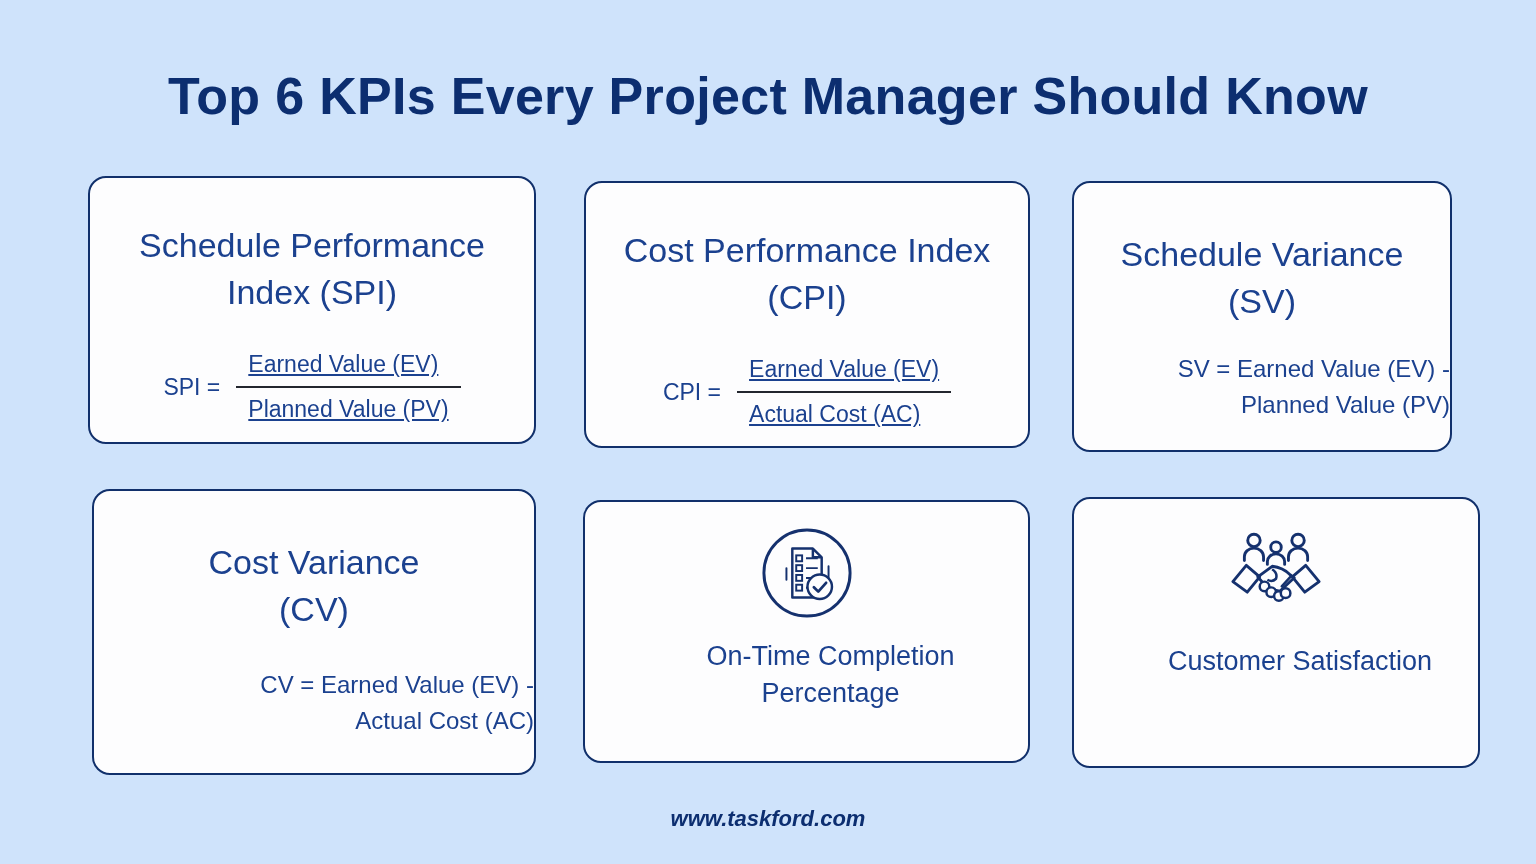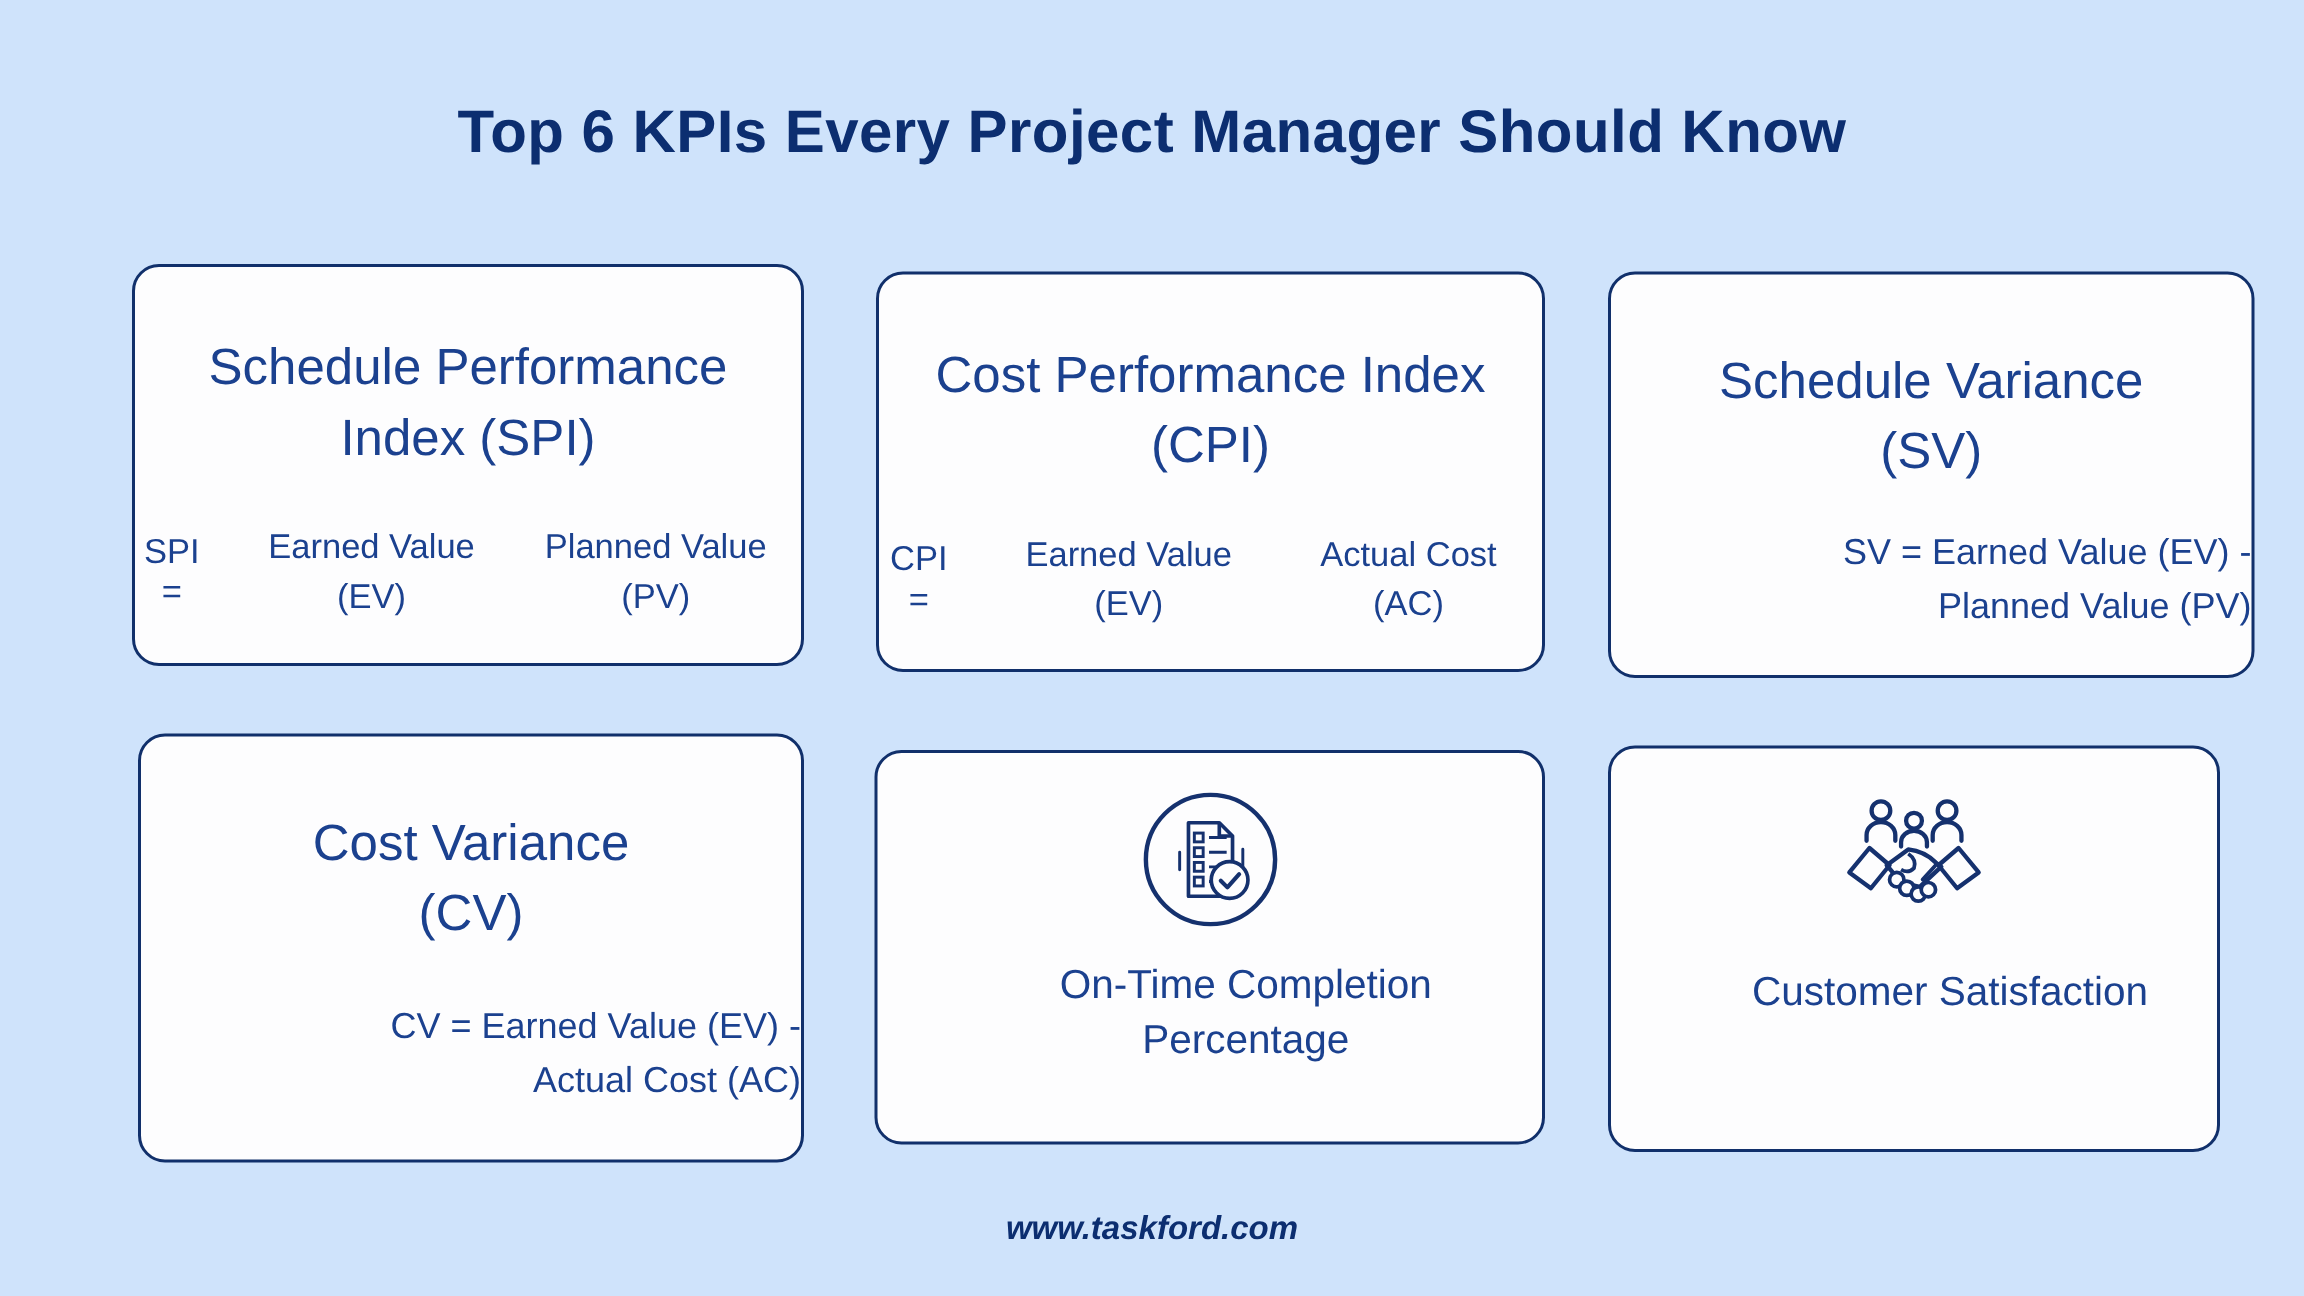--- a/index.html
+++ b/index.html
@@ -20,36 +20,36 @@
   }
   .canvas {
     position: relative;
     width: 1536px; height: 864px;
     background: var(--background);
   }
   .page-title {
     position: absolute;
     top: 66px; left: 0; width: 100%;
     text-align: center;
-    font-size: 40px;
+    font-size: 52px;
     font-weight: 700;
     letter-spacing: 0.3px;
     color: var(--title-text);
   }
   .card {
     position: absolute;
     background: var(--card-background);
     border: 2px solid var(--card-border);
     border-radius: 18px;
     color: var(--card-text);
     text-align: center;
   }
   #card-spi { left: 88px;  top: 176px; width: 448px; height: 268px; }
   #card-cpi { left: 584px; top: 181px; width: 446px; height: 267px; }
-  #card-sv  { left: 1072px;top: 181px; width: 431px; height: 271px; }
+  #card-sv  { left: 1072px;top: 181px; width: 380px; height: 271px; }
   #card-cv  { left: 92px;  top: 489px; width: 444px; height: 286px; }
   #card-otc { left: 583px; top: 500px; width: 447px; height: 263px; }
   #card-cs  { left: 1072px;top: 497px; width: 408px; height: 271px; }
 
   .card-heading {
     margin-top: 44px;
     font-size: 34px;
     line-height: 1.38;
     font-weight: 400;
   }
@@ -60,22 +60,23 @@
   .formula-frac {
     margin-top: 32px;
     display: flex;
     justify-content: center;
     align-items: center;
     gap: 16px;
     font-size: 23px;
   }
   .frac {
     display: inline-flex;
-    flex-direction: row;
+    flex-direction: column;
     align-items: flex-start;
+    text-decoration: underline;
   }
   .frac .num, .frac .den { padding: 0 12px; line-height: 1.45; }
   .frac-bar {
     align-self: stretch;
     height: 2px;
     background: var(--fraction-line);
     margin: 5px 0;
   }
 
   .formula-linear {

